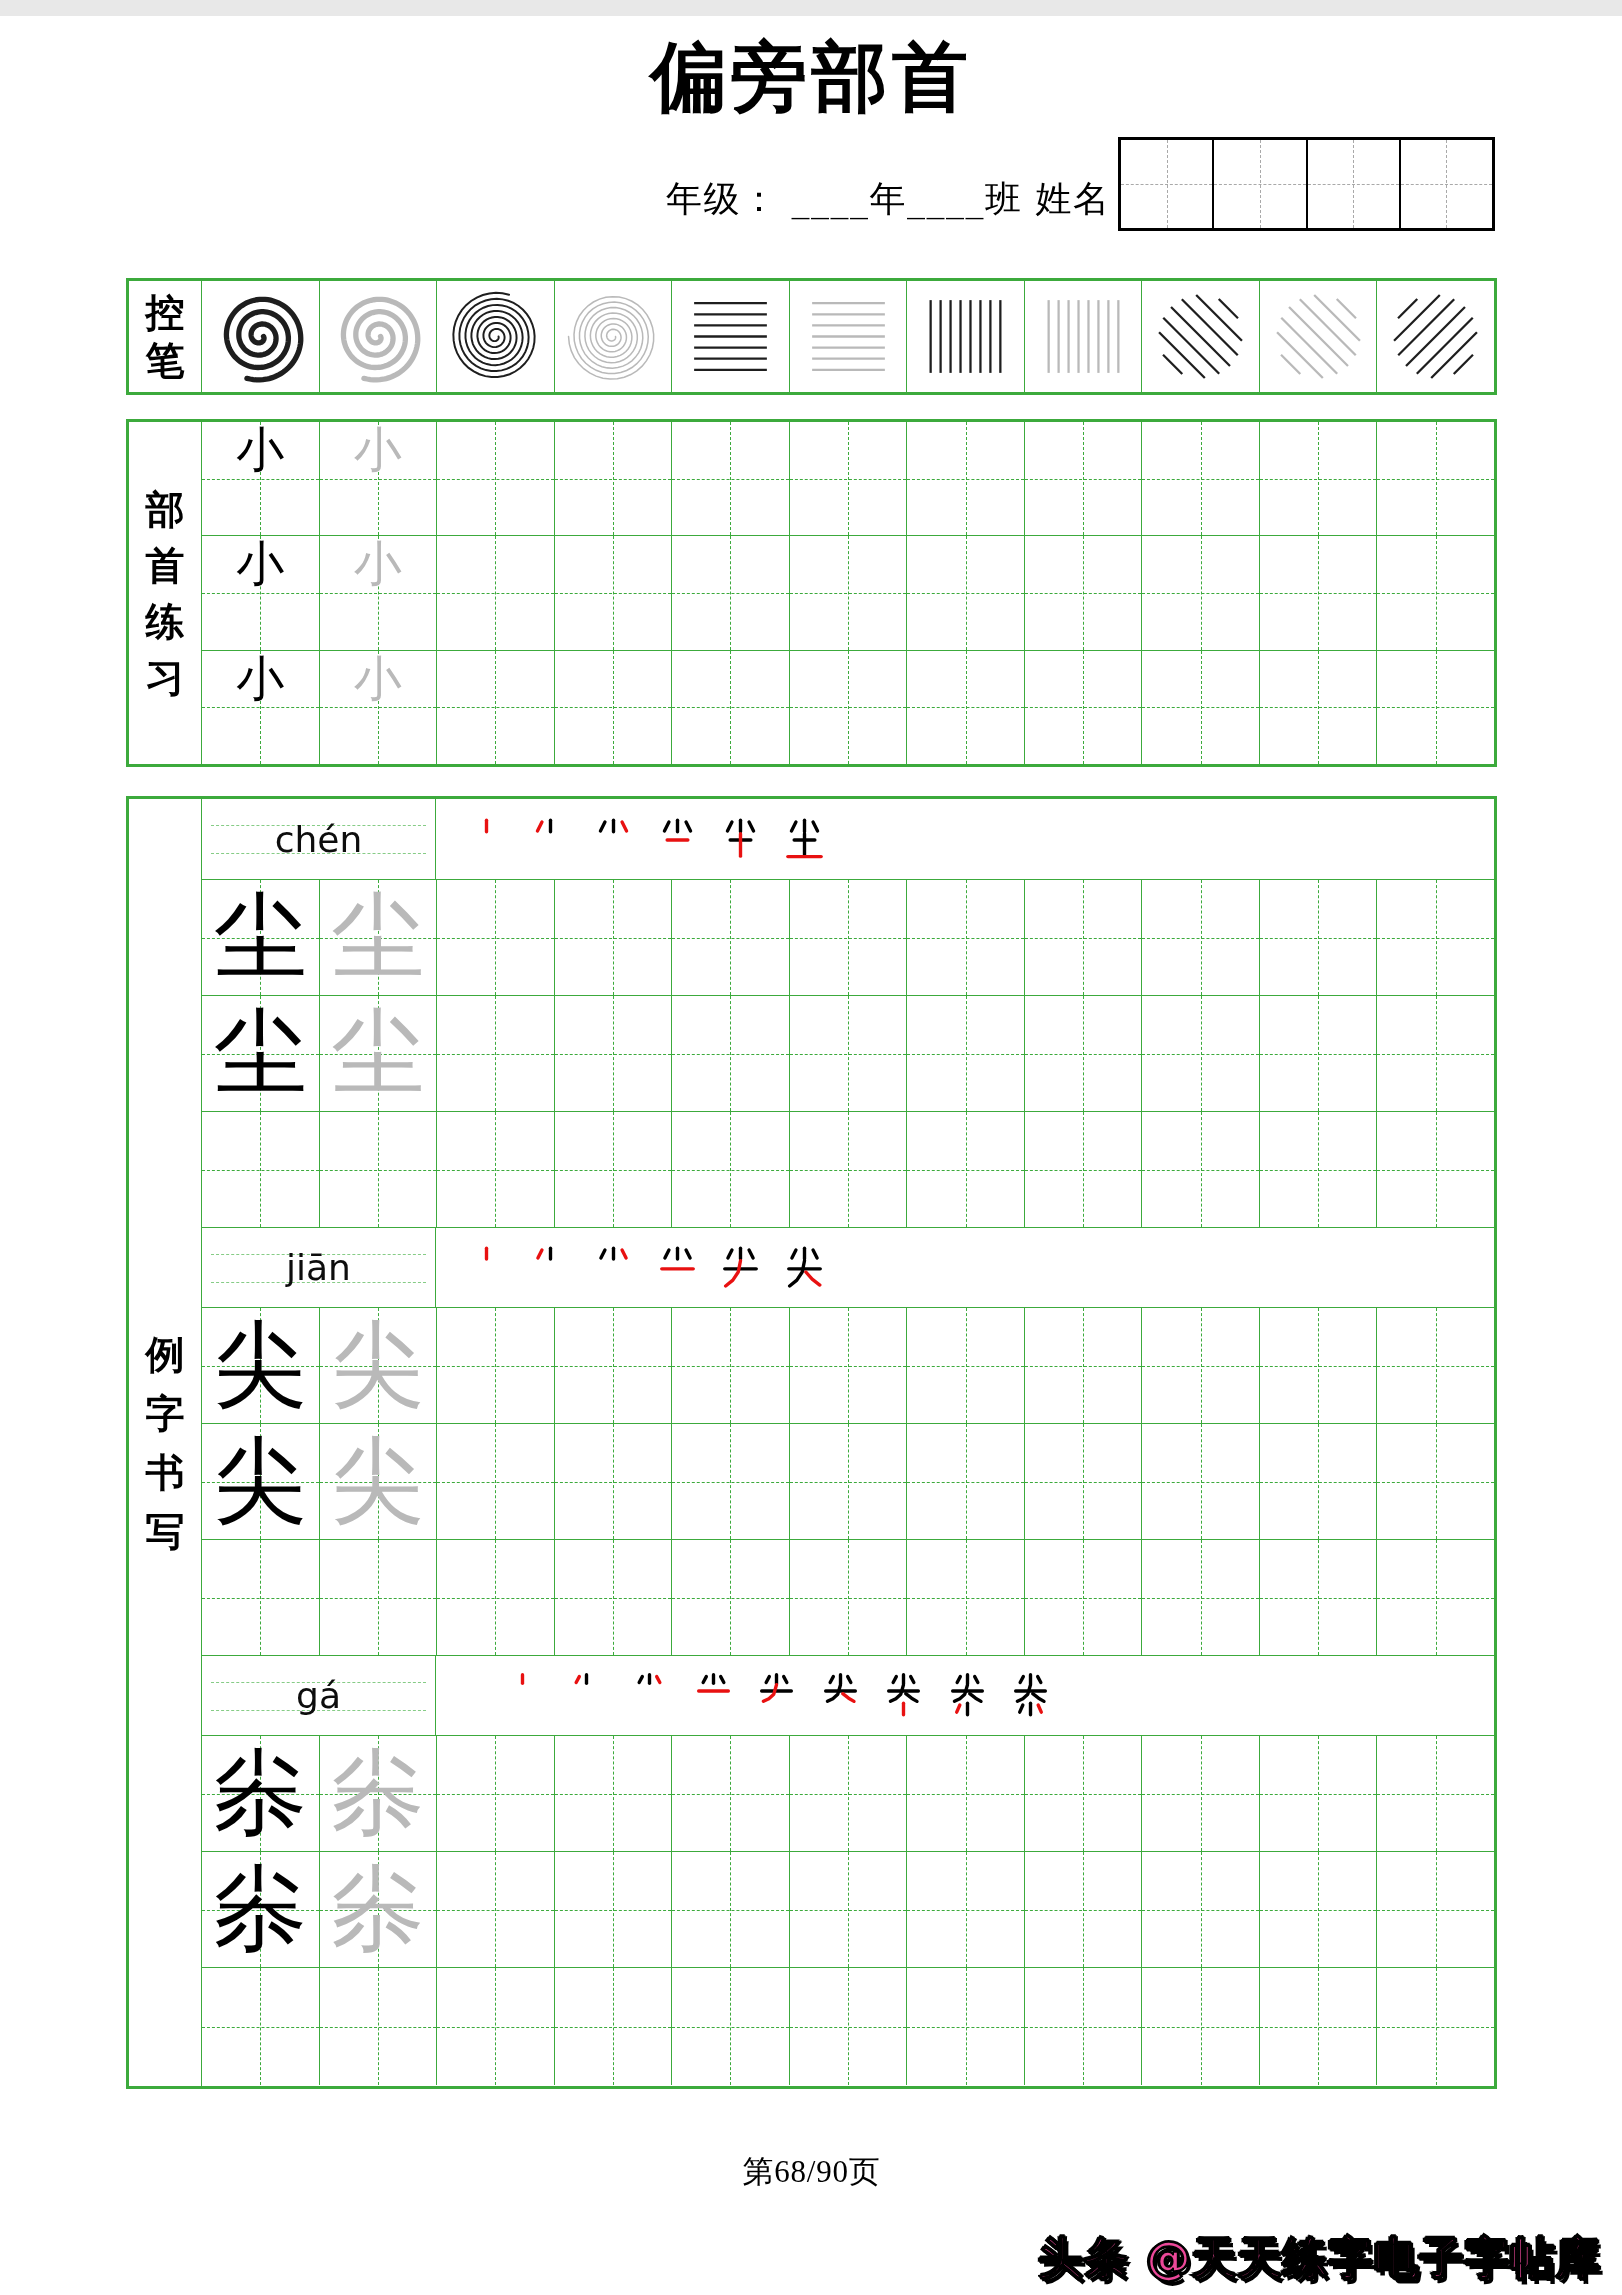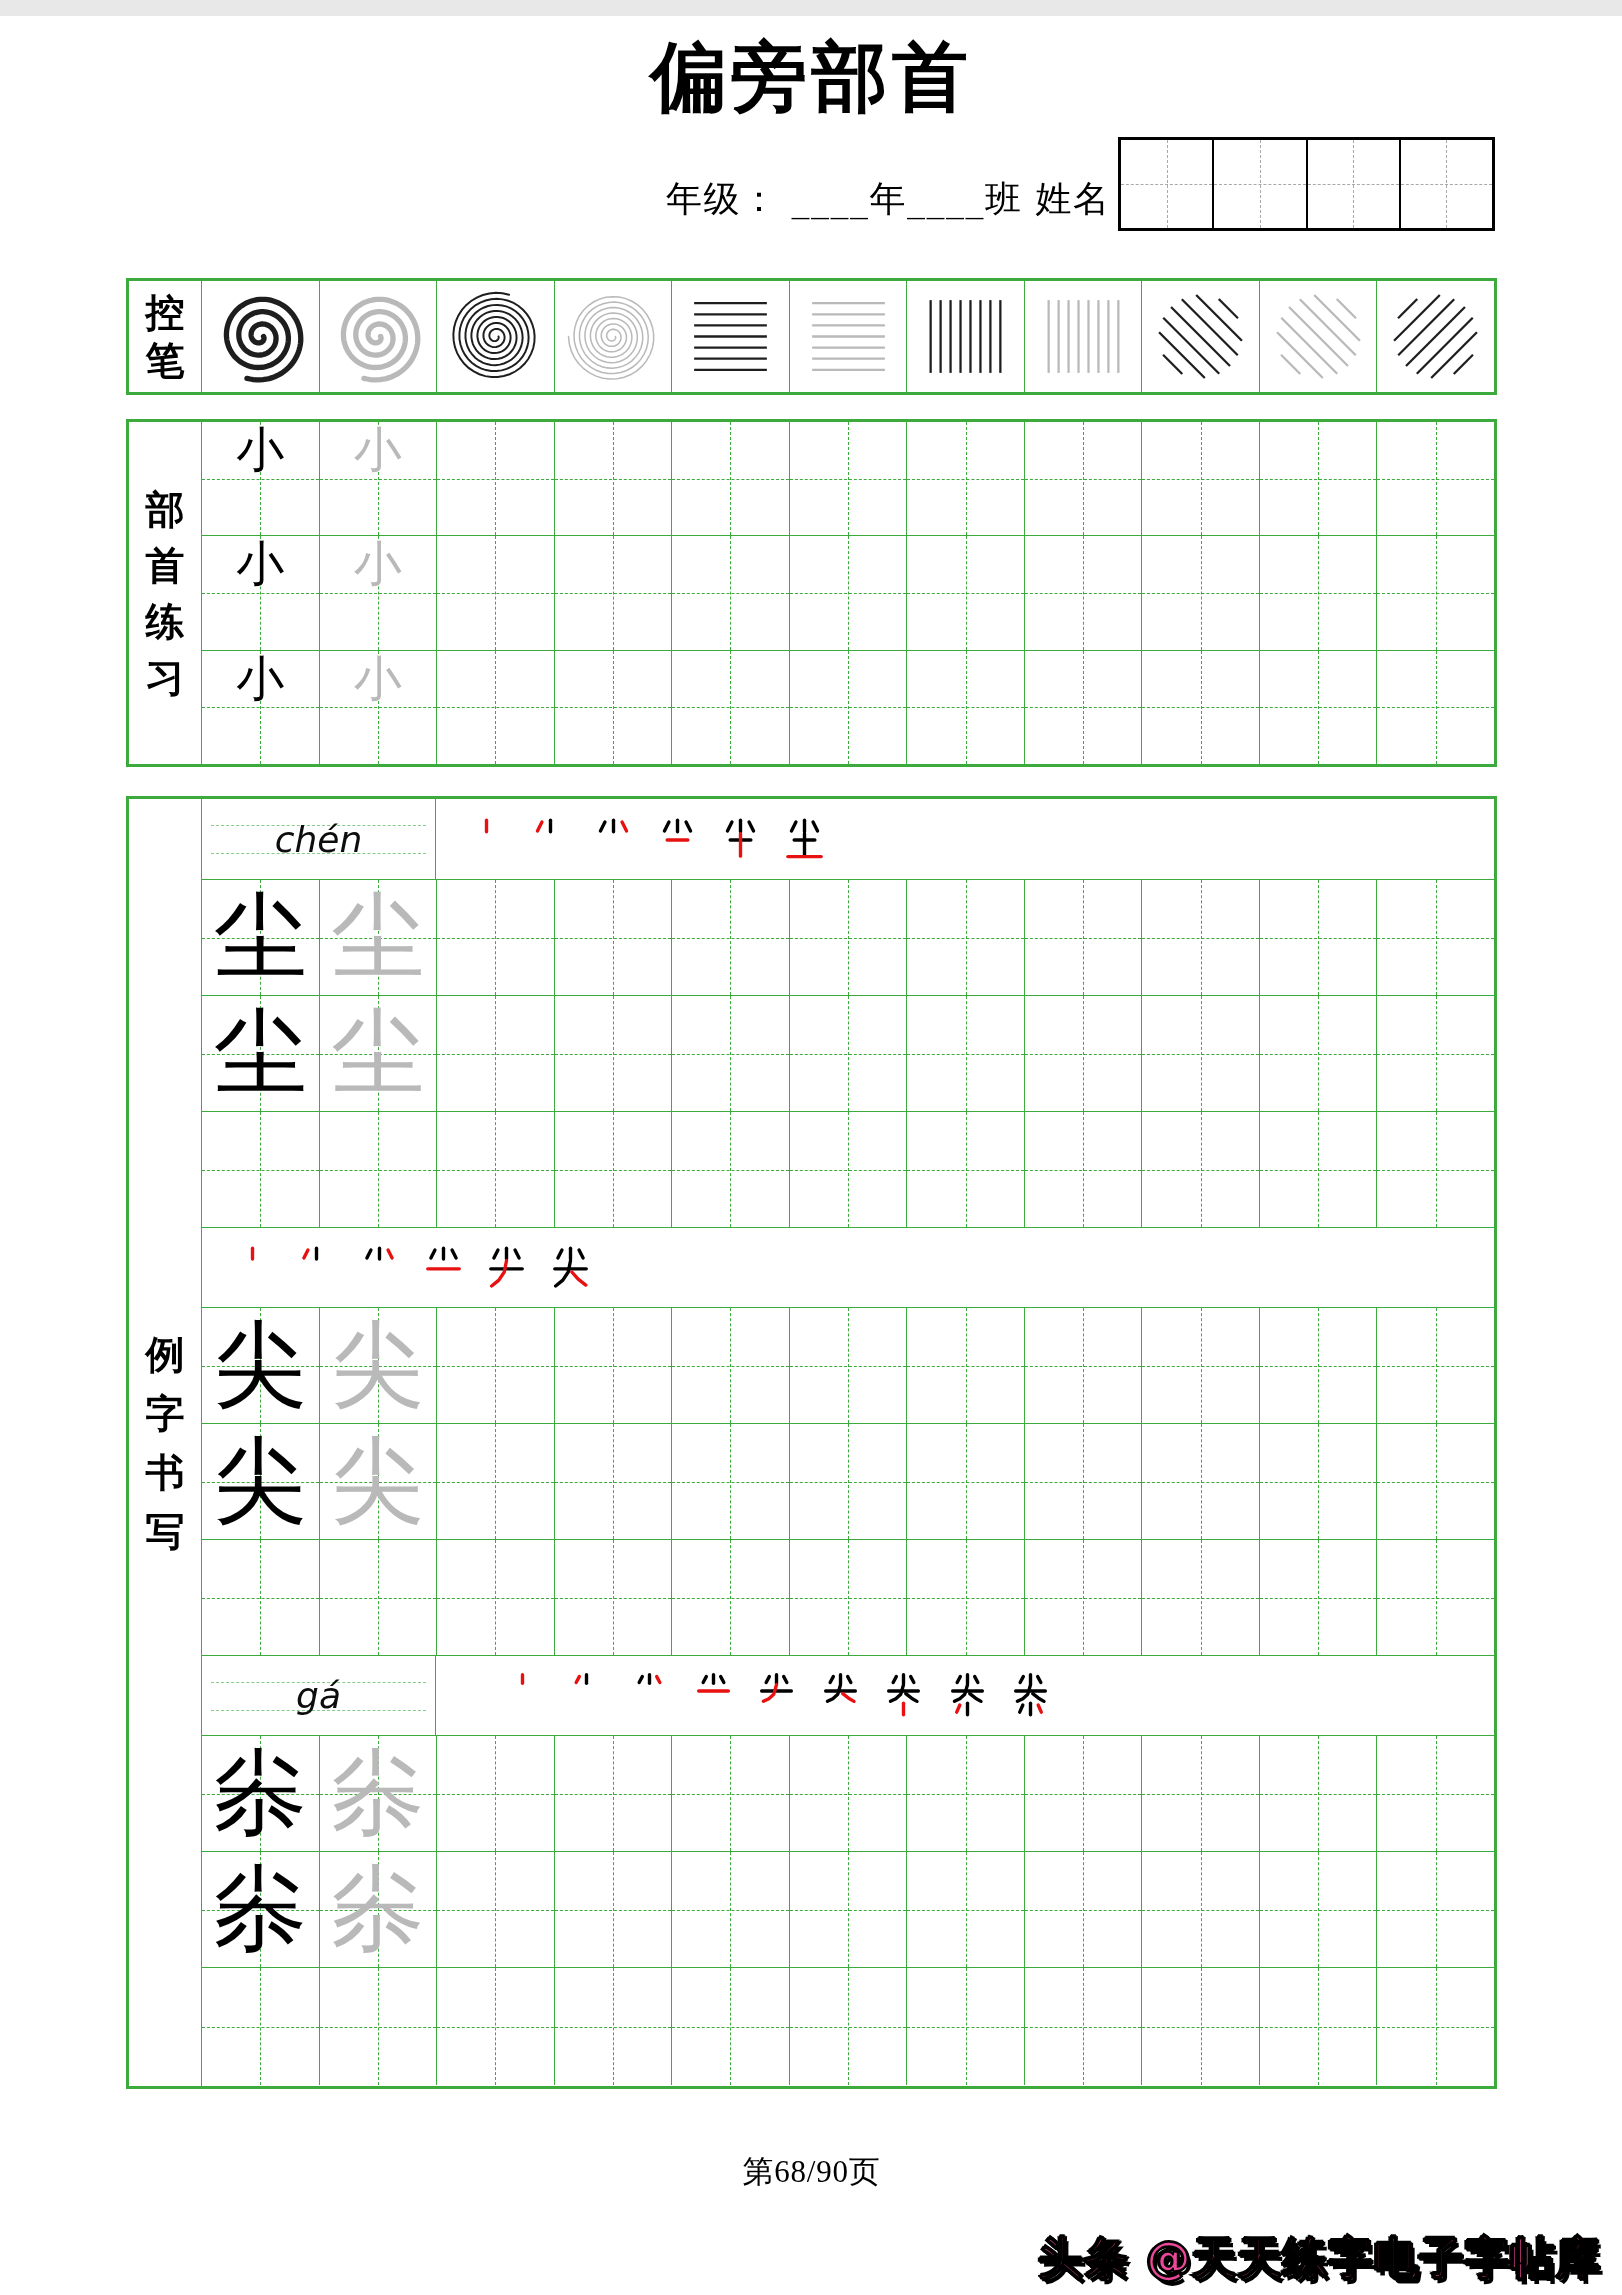--- a/index.html
+++ b/index.html
@@ -58,21 +58,21 @@
   .radchar{
     position:absolute;left:0;right:0;top:1.5px;height:53px;
     display:flex;align-items:center;justify-content:center;
     font-size:48px;font-family:"DejaVu Serif", serif;
   }
   .gray{color:var(--graychar);}
   
   .ex-table{left:126px;top:780px;width:1371px;height:1293px;}
   .ex-rows{flex:1;display:flex;flex-direction:column;}
   .exrow{display:flex;position:relative;}
-  .pincell{width:234px;flex:none;position:relative;border-right:1.5px solid var(--green);font-style:italic;}
+  .pincell{width:234px;flex:none;position:relative;border-right:1.5px solid var(--green);}
   .pguide{position:absolute;left:4%;right:4%;height:0;border-top:1.5px dashed #86cc86;}
   .pguide.g1{top:33%;}
   .pguide.g2{top:68%;}
   .pintext{
     position:absolute;inset:0;display:flex;align-items:center;justify-content:center;
     font-family:"DejaVu Sans", sans-serif;font-size:36px;color:#0d0d0d;
   }
   .strokecell{flex:1;display:flex;align-items:center;padding-left:28px;gap:18.5px;}
   .exchar{
     position:absolute;inset:0;display:flex;align-items:center;justify-content:center;
@@ -568,20 +568,25 @@
           <div class="gcell bl">
             <div class="mid-v"></div>
             <div class="mid-h"></div>
           </div>
           <div class="gcell bl">
             <div class="mid-v"></div>
             <div class="mid-h"></div>
           </div>
         </div>
         <div class="exrow bt" style="height: 80px;">
+          <div class="pincell">
+            <div class="pguide g1"></div>
+            <div class="pguide g2"></div>
+            <div class="pintext">jiān</div>
+          </div>
           <div class="strokecell">
             <svg viewBox="0 0 100 100" width="45" height="45">
               <polyline points="50,7 50,31" fill="none" stroke="#e81111" stroke-width="7.5" stroke-linecap="round" stroke-linejoin="round"></polyline>
             </svg>
             <svg viewBox="0 0 100 100" width="45" height="45">
               <polyline points="50,7 50,31" fill="none" stroke="#000000" stroke-width="7.5" stroke-linecap="round" stroke-linejoin="round"></polyline>
               <polyline points="31,11 22,29" fill="none" stroke="#e81111" stroke-width="7.5" stroke-linecap="round" stroke-linejoin="round"></polyline>
             </svg>
             <svg viewBox="0 0 100 100" width="45" height="45">
               <polyline points="50,7 50,31" fill="none" stroke="#000000" stroke-width="7.5" stroke-linecap="round" stroke-linejoin="round"></polyline>

